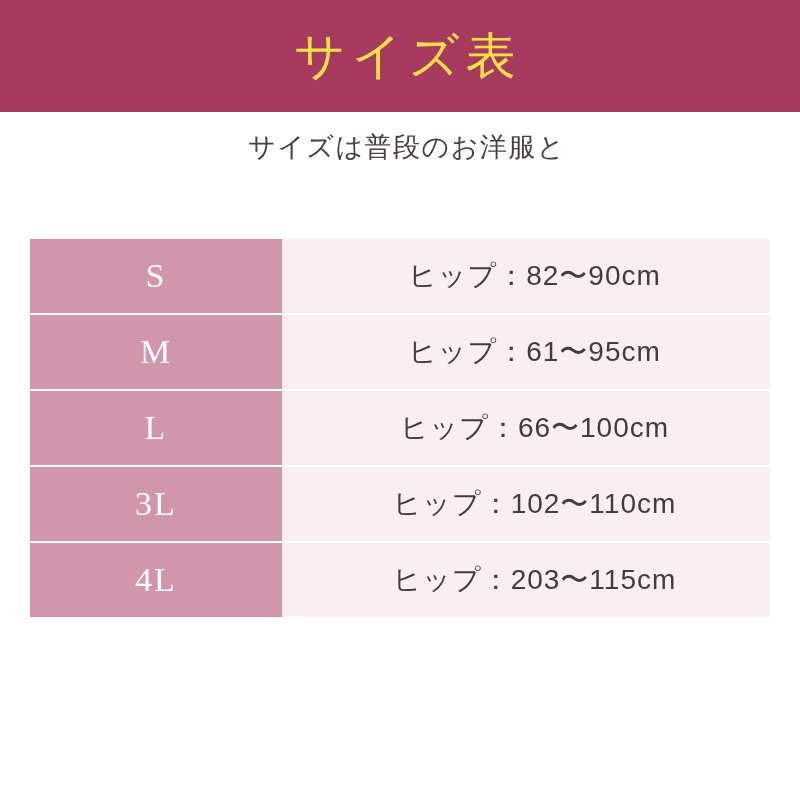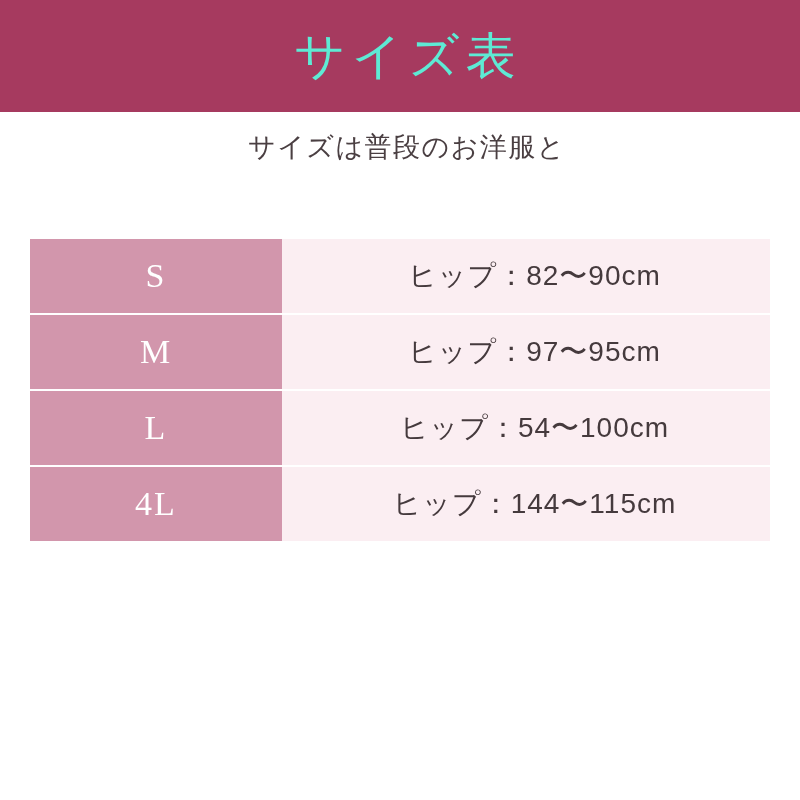--- a/index.html
+++ b/index.html
@@ -25,21 +25,21 @@
     left: 0;
     top: 0;
     width: 800px;
     height: 112px;
     background: #a63a5f;
     display: flex;
     align-items: center;
     justify-content: center;
   }
   .header-title {
-    color: #5eead4;
+    color: #fde047;
     font-family: "Liberation Serif", serif;
     font-size: 50px;
     letter-spacing: 6px;
     font-weight: 400;
     line-height: 1;
     margin-left: 16px;
   }
   
   .subtitle {
     position: absolute;
@@ -110,28 +110,32 @@
   </div>
 
   <table class="size-table">
     <tbody>
       <tr>
         <td class="cell-size">S</td>
         <td class="cell-value">ヒップ：82〜90cm</td>
       </tr>
       <tr>
         <td class="cell-size">M</td>
-        <td class="cell-value">ヒップ：97〜95cm</td>
+        <td class="cell-value">ヒップ：61〜95cm</td>
       </tr>
       <tr>
         <td class="cell-size">L</td>
-        <td class="cell-value">ヒップ：54〜100cm</td>
+        <td class="cell-value">ヒップ：66〜100cm</td>
+      </tr>
+      <tr>
+        <td class="cell-size">3L</td>
+        <td class="cell-value">ヒップ：102〜110cm</td>
       </tr>
       <tr>
         <td class="cell-size">4L</td>
-        <td class="cell-value">ヒップ：144〜115cm</td>
+        <td class="cell-value">ヒップ：203〜115cm</td>
       </tr>
     </tbody>
   </table>
 
   <div class="bottom-space"></div>
 
 </div>
 
 </body></html>

